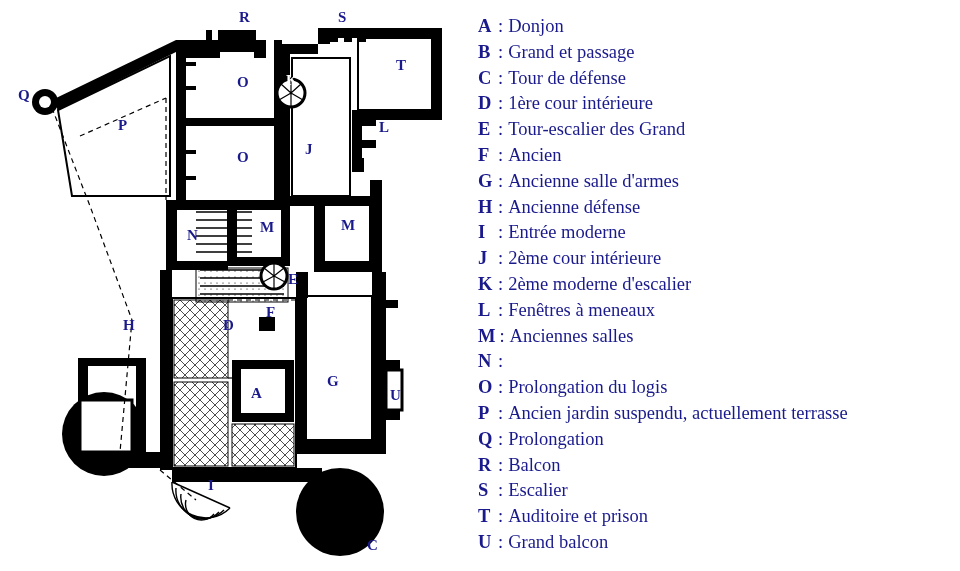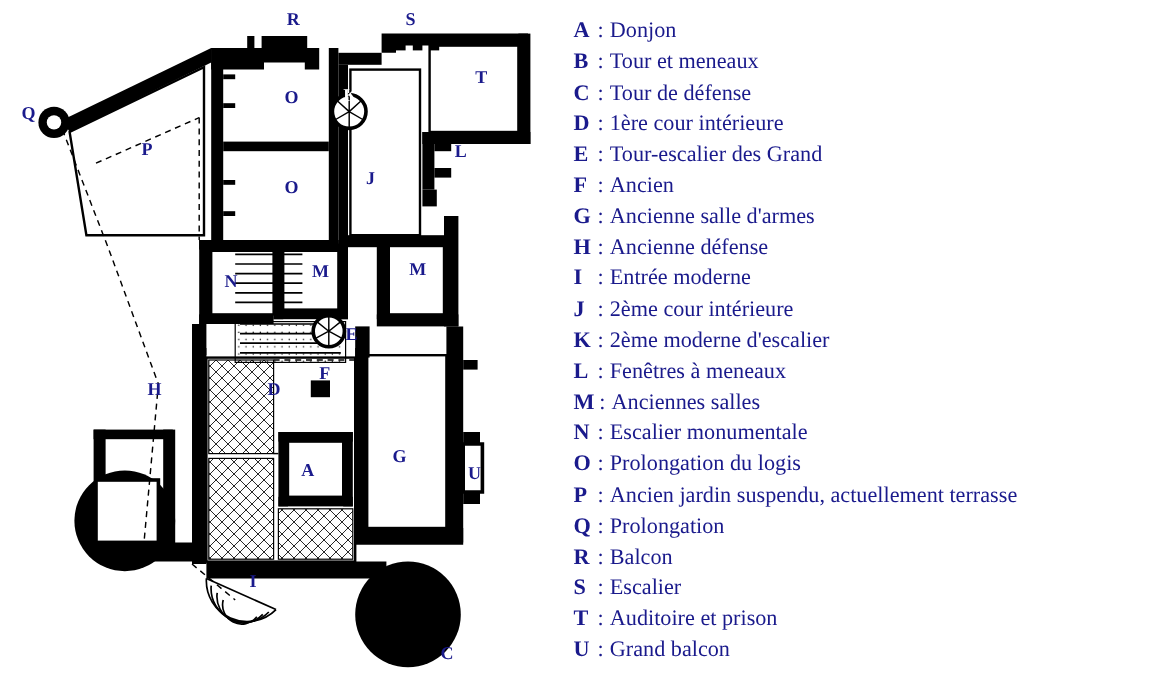--- a/index.html
+++ b/index.html
@@ -284,21 +284,21 @@
 
   <div id="legend">
     <div class="legend-row">
       <span class="legend-key">A</span>
       <span class="legend-sep">:</span>
       <span class="legend-text">Donjon</span>
     </div>
     <div class="legend-row">
       <span class="legend-key">B</span>
       <span class="legend-sep">:</span>
-      <span class="legend-text">Tour et meneaux</span>
+      <span class="legend-text">Grand et passage</span>
     </div>
     <div class="legend-row">
       <span class="legend-key">C</span>
       <span class="legend-sep">:</span>
       <span class="legend-text">Tour de défense</span>
     </div>
     <div class="legend-row">
       <span class="legend-key">D</span>
       <span class="legend-sep">:</span>
       <span class="legend-text">1ère cour intérieure</span>
@@ -344,21 +344,20 @@
       <span class="legend-text">Fenêtres à meneaux</span>
     </div>
     <div class="legend-row">
       <span class="legend-key">M</span>
       <span class="legend-sep">:</span>
       <span class="legend-text">Anciennes salles</span>
     </div>
     <div class="legend-row">
       <span class="legend-key">N</span>
       <span class="legend-sep">:</span>
-      <span class="legend-text">Escalier monumentale</span>
     </div>
     <div class="legend-row">
       <span class="legend-key">O</span>
       <span class="legend-sep">:</span>
       <span class="legend-text">Prolongation du logis</span>
     </div>
     <div class="legend-row">
       <span class="legend-key">P</span>
       <span class="legend-sep">:</span>
       <span class="legend-text">Ancien jardin suspendu, actuellement terrasse</span>

